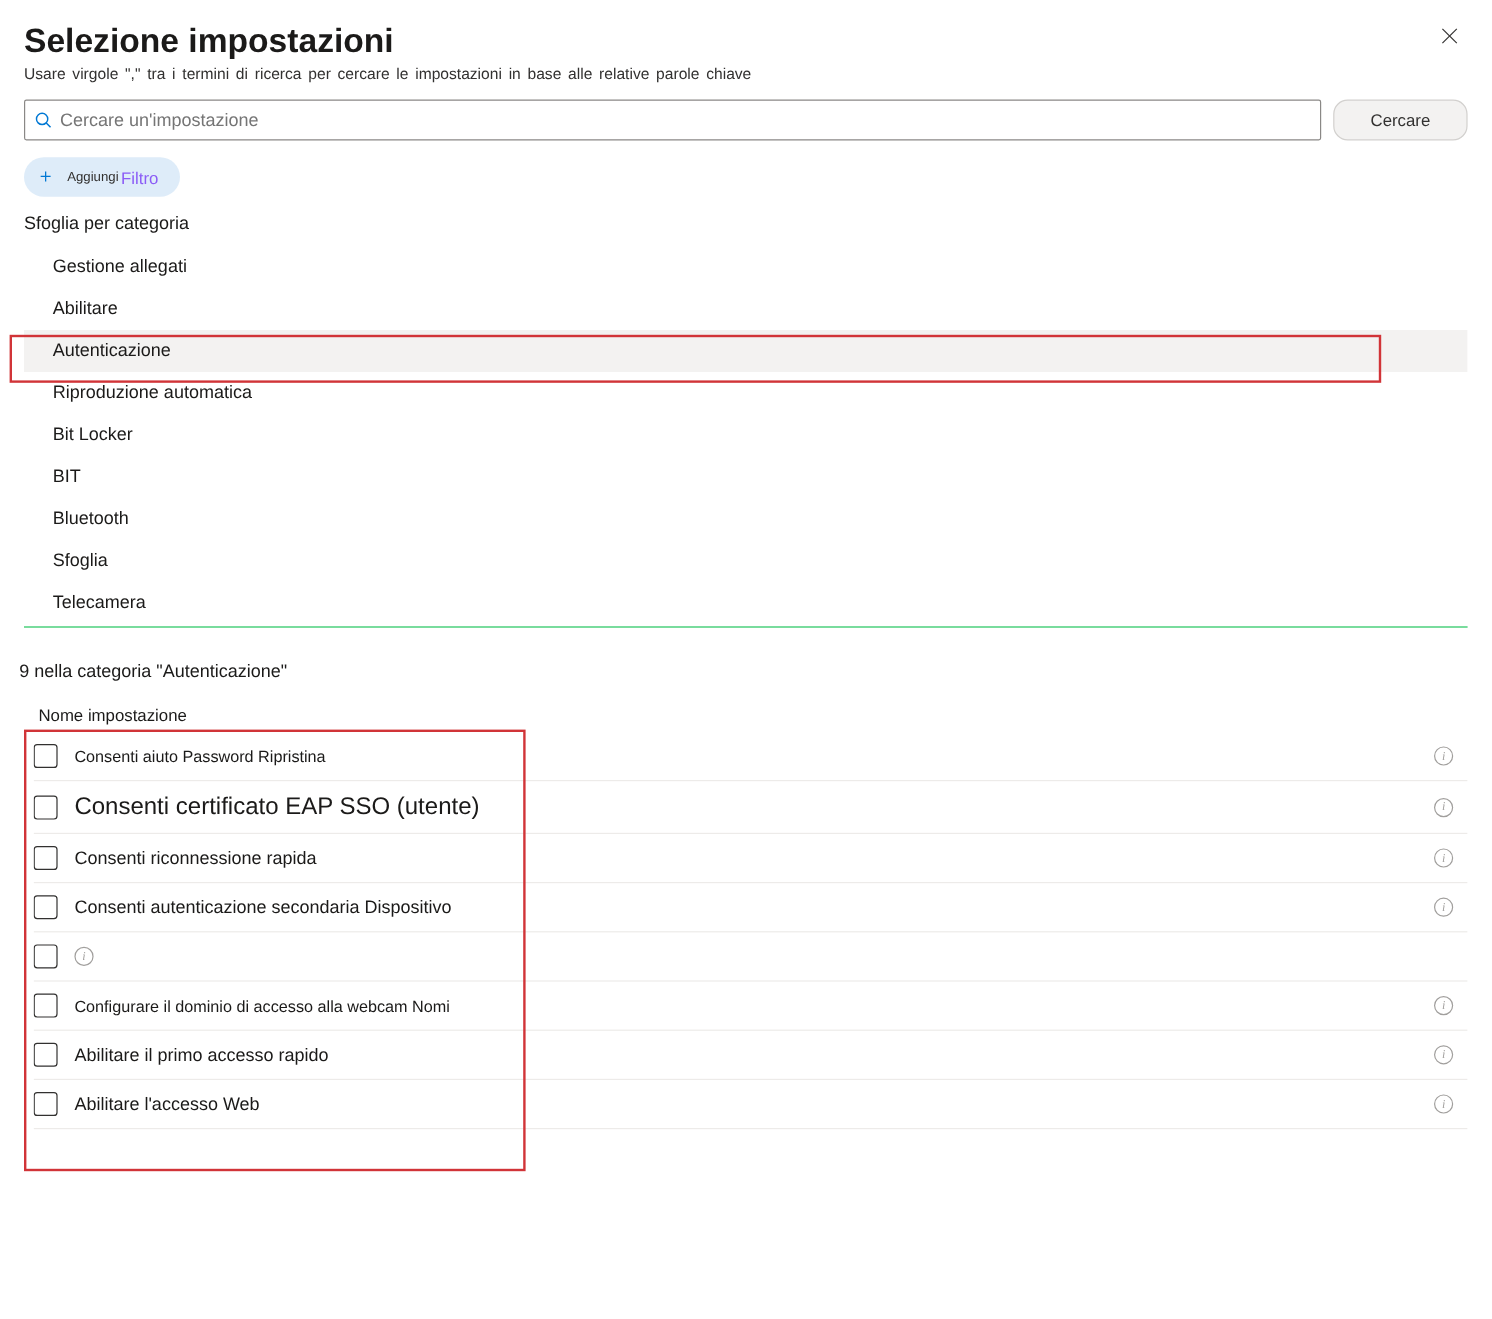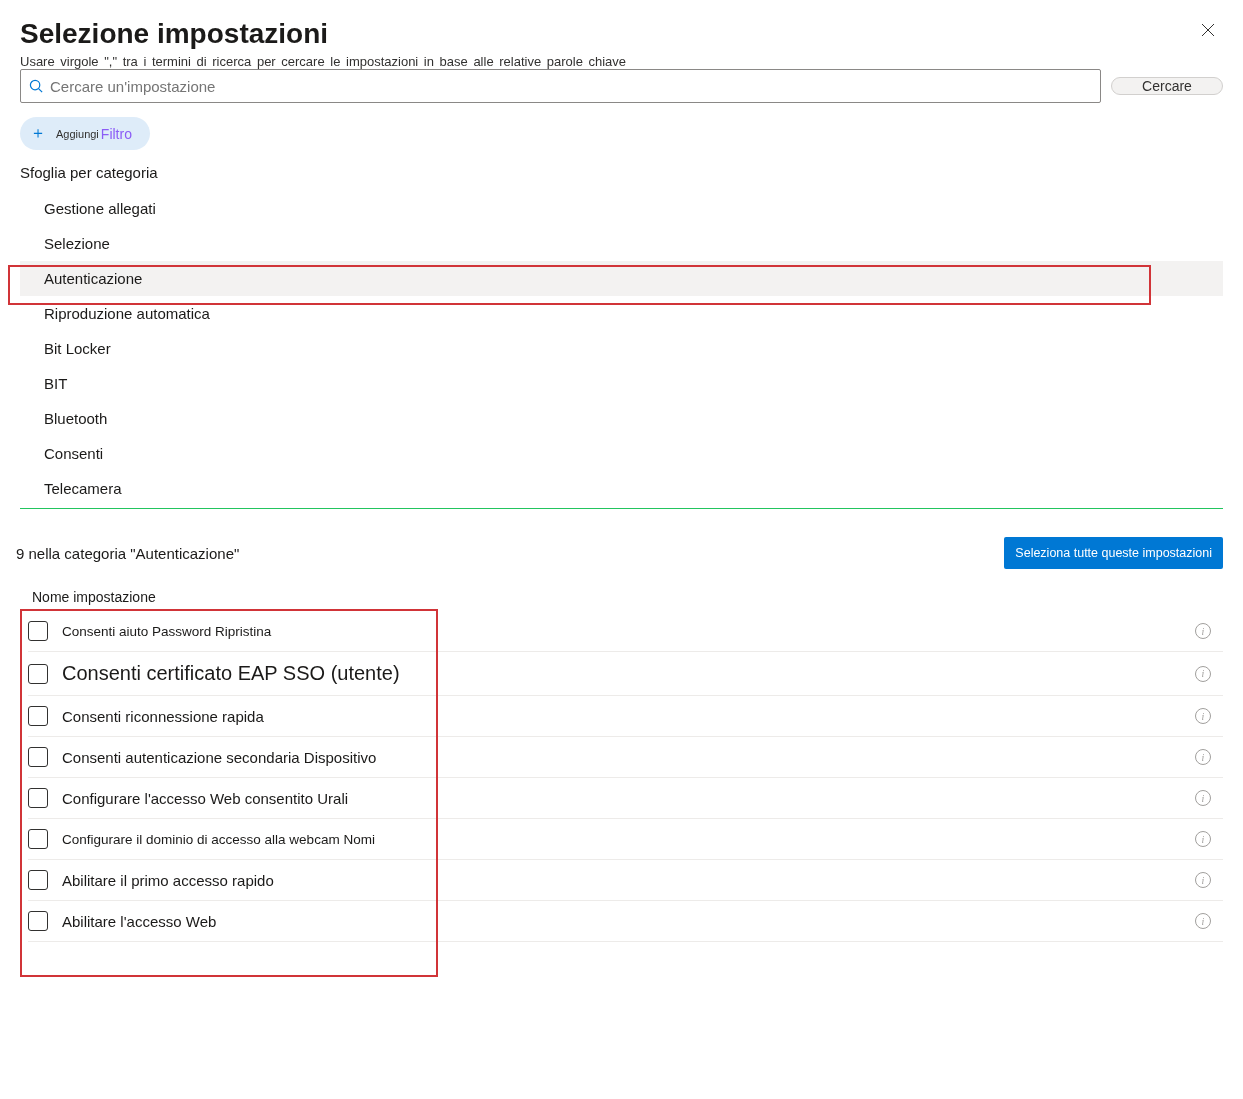--- a/index.html
+++ b/index.html
@@ -29,21 +29,21 @@
 }
 .subtitle {
   font-size: 13px;
   color: #323130;
   margin-top: 4px;
   word-spacing: 2px;
 }
 .search-row {
   display: flex;
   gap: 10px;
-  align-items: center;
+  margin-top: 14px;
 }
 .search-box {
   flex: 1;
   display: flex;
   align-items: center;
   border: 1px solid #8a8886;
   border-radius: 2px;
   padding: 4px 8px;
   height: 34px;
 }
@@ -260,35 +260,34 @@
   <span class="plus">＋</span>
   <span class="add-small">Aggiungi</span>
   <span class="filt">Filtro</span>
 </div>
 
 <div class="browse-label">Sfoglia per categoria</div>
 
 <div class="cat-scroll">
   <div class="cat-list" id="cat-list">
       <div class="cat-item">Gestione allegati</div>
-      <div class="cat-item">Selezione</div>
+      <div class="cat-item">Abilitare</div>
       <div class="cat-item selected">Autenticazione</div>
       <div class="cat-item">Riproduzione automatica</div>
       <div class="cat-item">Bit Locker</div>
       <div class="cat-item">BIT</div>
       <div class="cat-item">Bluetooth</div>
-      <div class="cat-item">Consenti</div>
+      <div class="cat-item">Sfoglia</div>
       <div class="cat-item">Telecamera</div>
     </div>
   <div class="cat-highlight"></div>
 </div>
 
 <div class="results-header">
   <div class="results-count">9 nella categoria "Autenticazione"</div>
-  <button class="select-all-btn">Seleziona tutte queste impostazioni</button>
 </div>
 
 <div class="col-header">Nome impostazione</div>
 
 <div class="settings-area">
   <div class="settings-highlight"></div>
   <div class="settings-scroll" id="settings-list">
       <div class="setting-row">
         <div class="chk"></div>
         <div class="setting-label smallish">Consenti aiuto  Password  Ripristina</div>
@@ -304,21 +303,20 @@
         <div class="setting-label ">Consenti riconnessione rapida</div>
         <div class="info-icon">i</div>
       </div>
       <div class="setting-row">
         <div class="chk"></div>
         <div class="setting-label ">Consenti autenticazione secondaria   Dispositivo</div>
         <div class="info-icon">i</div>
       </div>
       <div class="setting-row">
         <div class="chk"></div>
-        <div class="setting-label "> Configurare l'accesso Web consentito Urali</div>
         <div class="info-icon">i</div>
       </div>
       <div class="setting-row">
         <div class="chk"></div>
         <div class="setting-label smallish">Configurare il dominio di accesso alla webcam   Nomi</div>
         <div class="info-icon">i</div>
       </div>
       <div class="setting-row">
         <div class="chk"></div>
         <div class="setting-label ">Abilitare il primo accesso rapido</div>

